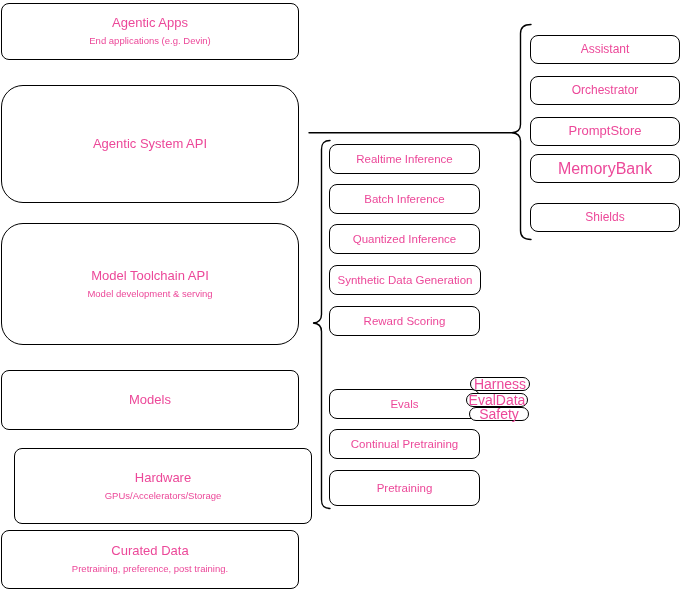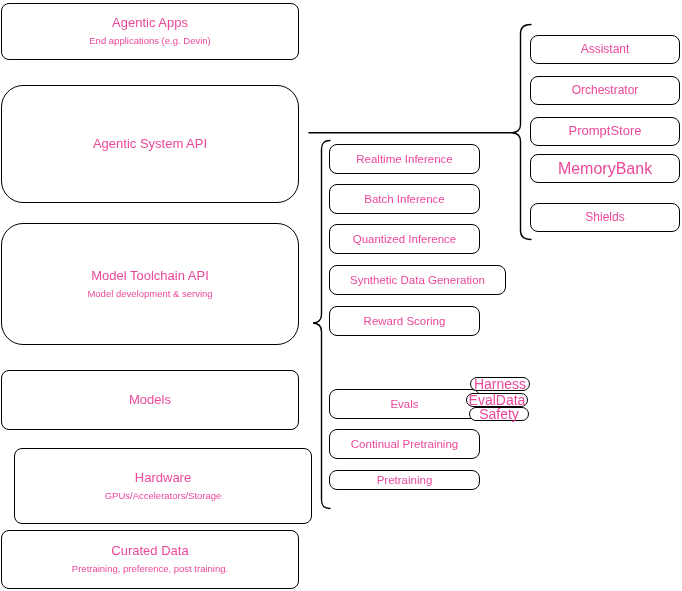--- a/index.html
+++ b/index.html
@@ -100,25 +100,25 @@
   </div>
 
   <div class="box" style="left:1px; top:530px; width:298px; height:59px;">
     <div class="layer-title">Curated Data</div>
     <div class="layer-subtitle">Pretraining, preference, post training.</div>
   </div>
 
   <div class="node" style="left:329px; top:144px; width:151px; height:30px;">Realtime Inference</div>
   <div class="node" style="left:329px; top:184px; width:151px; height:30px;">Batch Inference</div>
   <div class="node" style="left:329px; top:224px; width:151px; height:30px;">Quantized Inference</div>
-  <div class="node" style="left:329px; top:265px; width:177px; height:30px;text-align:center;">Synthetic Data Generation</div>
+  <div class="node" style="left:329px; top:265px; width:152px; height:30px;text-align:center;">Synthetic Data Generation</div>
   <div class="node" style="left:329px; top:306px; width:151px; height:30px;">Reward Scoring</div>
   <div class="node" style="left:329px; top:389px; width:151px; height:30px;">Evals</div>
   <div class="node" style="left:329px; top:429px; width:151px; height:30px;">Continual Pretraining</div>
-  <div class="node" style="left:329px; top:470px; width:151px; height:20px;">Pretraining</div>
+  <div class="node" style="left:329px; top:470px; width:151px; height:36px;">Pretraining</div>
 
   <div class="pill" style="left:470px; top:377px; width:60px; height:14px;">Harness</div>
   <div class="pill" style="left:466px; top:393px; width:62px; height:14px;">EvalData</div>
   <div class="pill" style="left:469px; top:407px; width:60px; height:14px;">Safety</div>
 
   <div class="node" style="left:530px; top:35px; width:150px; height:29px; font-size:12px;">Assistant</div>
   <div class="node" style="left:530px; top:76px; width:150px; height:29px; font-size:12px;">Orchestrator</div>
   <div class="node" style="left:530px; top:117px; width:150px; height:29px; font-size:13px;">PromptStore</div>
   <div class="node" style="left:530px; top:154px; width:150px; height:29px; font-size:16px;">MemoryBank</div>
   <div class="node" style="left:530px; top:203px; width:150px; height:29px; font-size:12px;">Shields</div>

